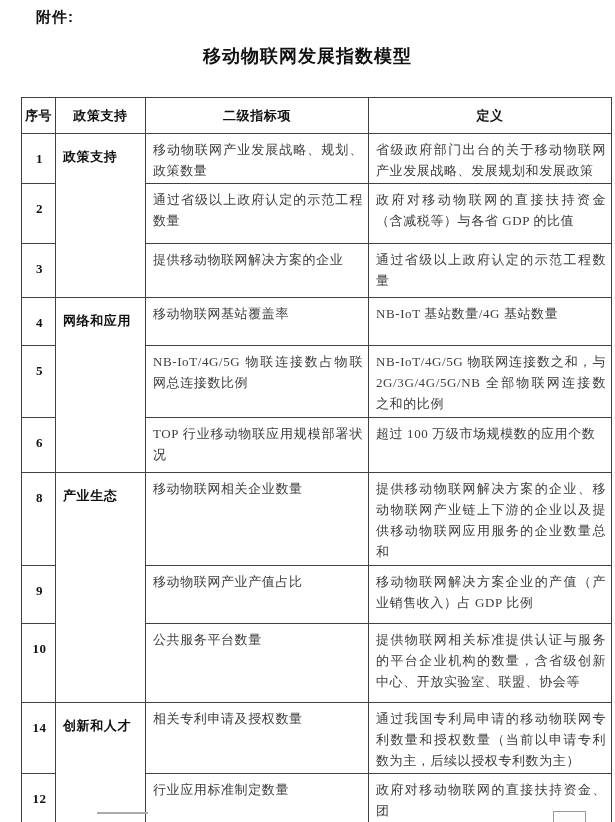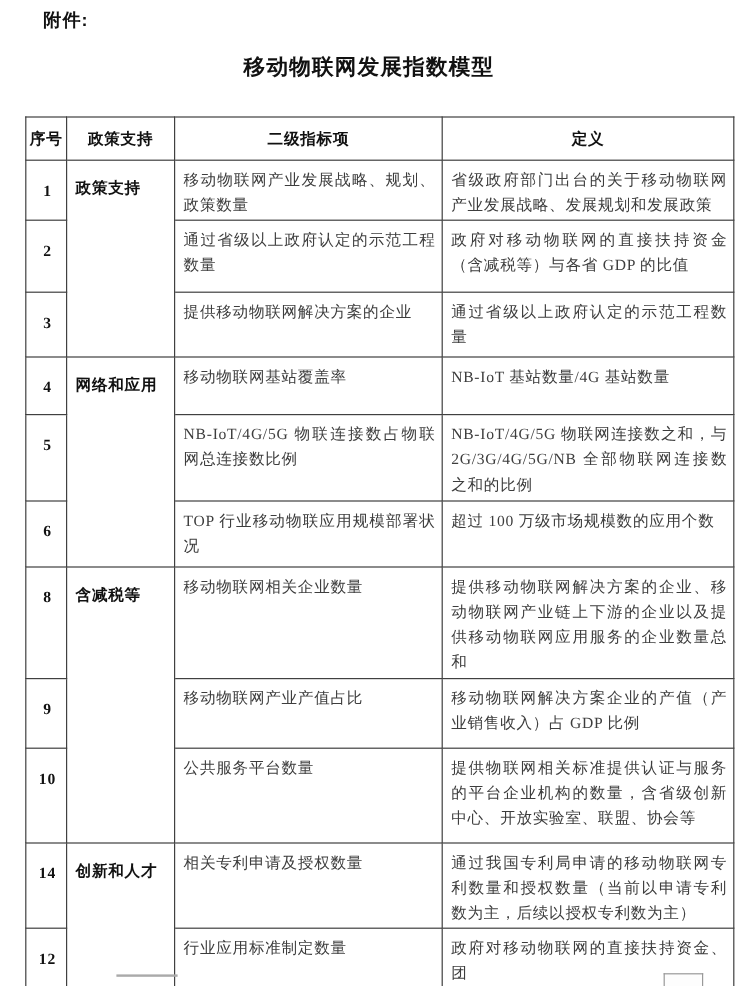--- a/index.html
+++ b/index.html
@@ -133,21 +133,21 @@
       <td class="cell-ind">NB-IoT/4G/5G 物联连接数占物联网总连接数比例</td>
       <td class="cell-def">NB-IoT/4G/5G 物联网连接数之和，与 2G/3G/4G/5G/NB 全部物联网连接数之和的比例</td>
     </tr>
     <tr class="r6">
       <td class="cell-no">6</td>
       <td class="cell-ind">TOP 行业移动物联应用规模部署状况</td>
       <td class="cell-def">超过 100 万级市场规模数的应用个数</td>
     </tr>
     <tr class="r8">
       <td class="cell-no">8</td>
-      <td class="cell-dim" rowspan="3">含减税等</td>
+      <td class="cell-dim" rowspan="3">产业生态</td>
       <td class="cell-ind">移动物联网相关企业数量</td>
       <td class="cell-def">提供移动物联网解决方案的企业、移动物联网产业链上下游的企业以及提供移动物联网应用服务的企业数量总和</td>
     </tr>
     <tr class="r9">
       <td class="cell-no">9</td>
       <td class="cell-ind">移动物联网产业产值占比</td>
       <td class="cell-def">移动物联网解决方案企业的产值（产业销售收入）占 GDP 比例</td>
     </tr>
     <tr class="r10">
       <td class="cell-no">10</td>

